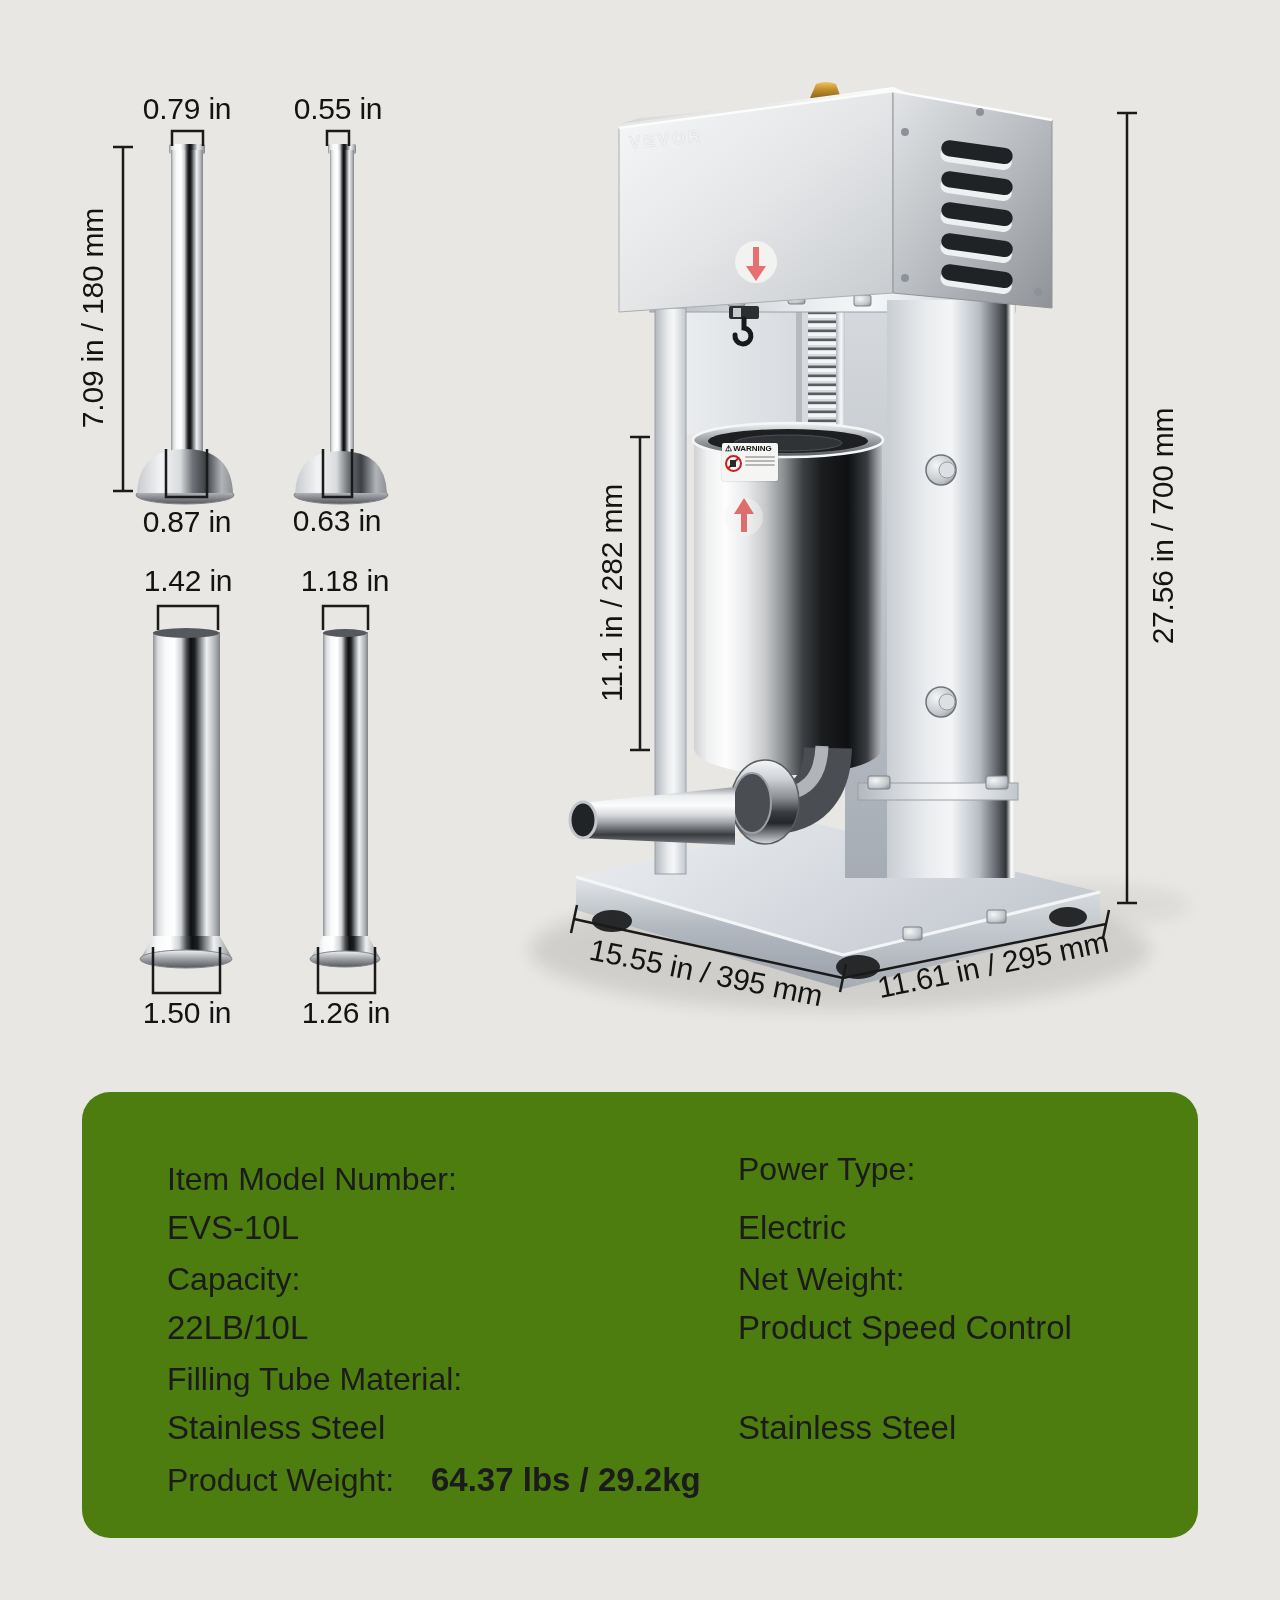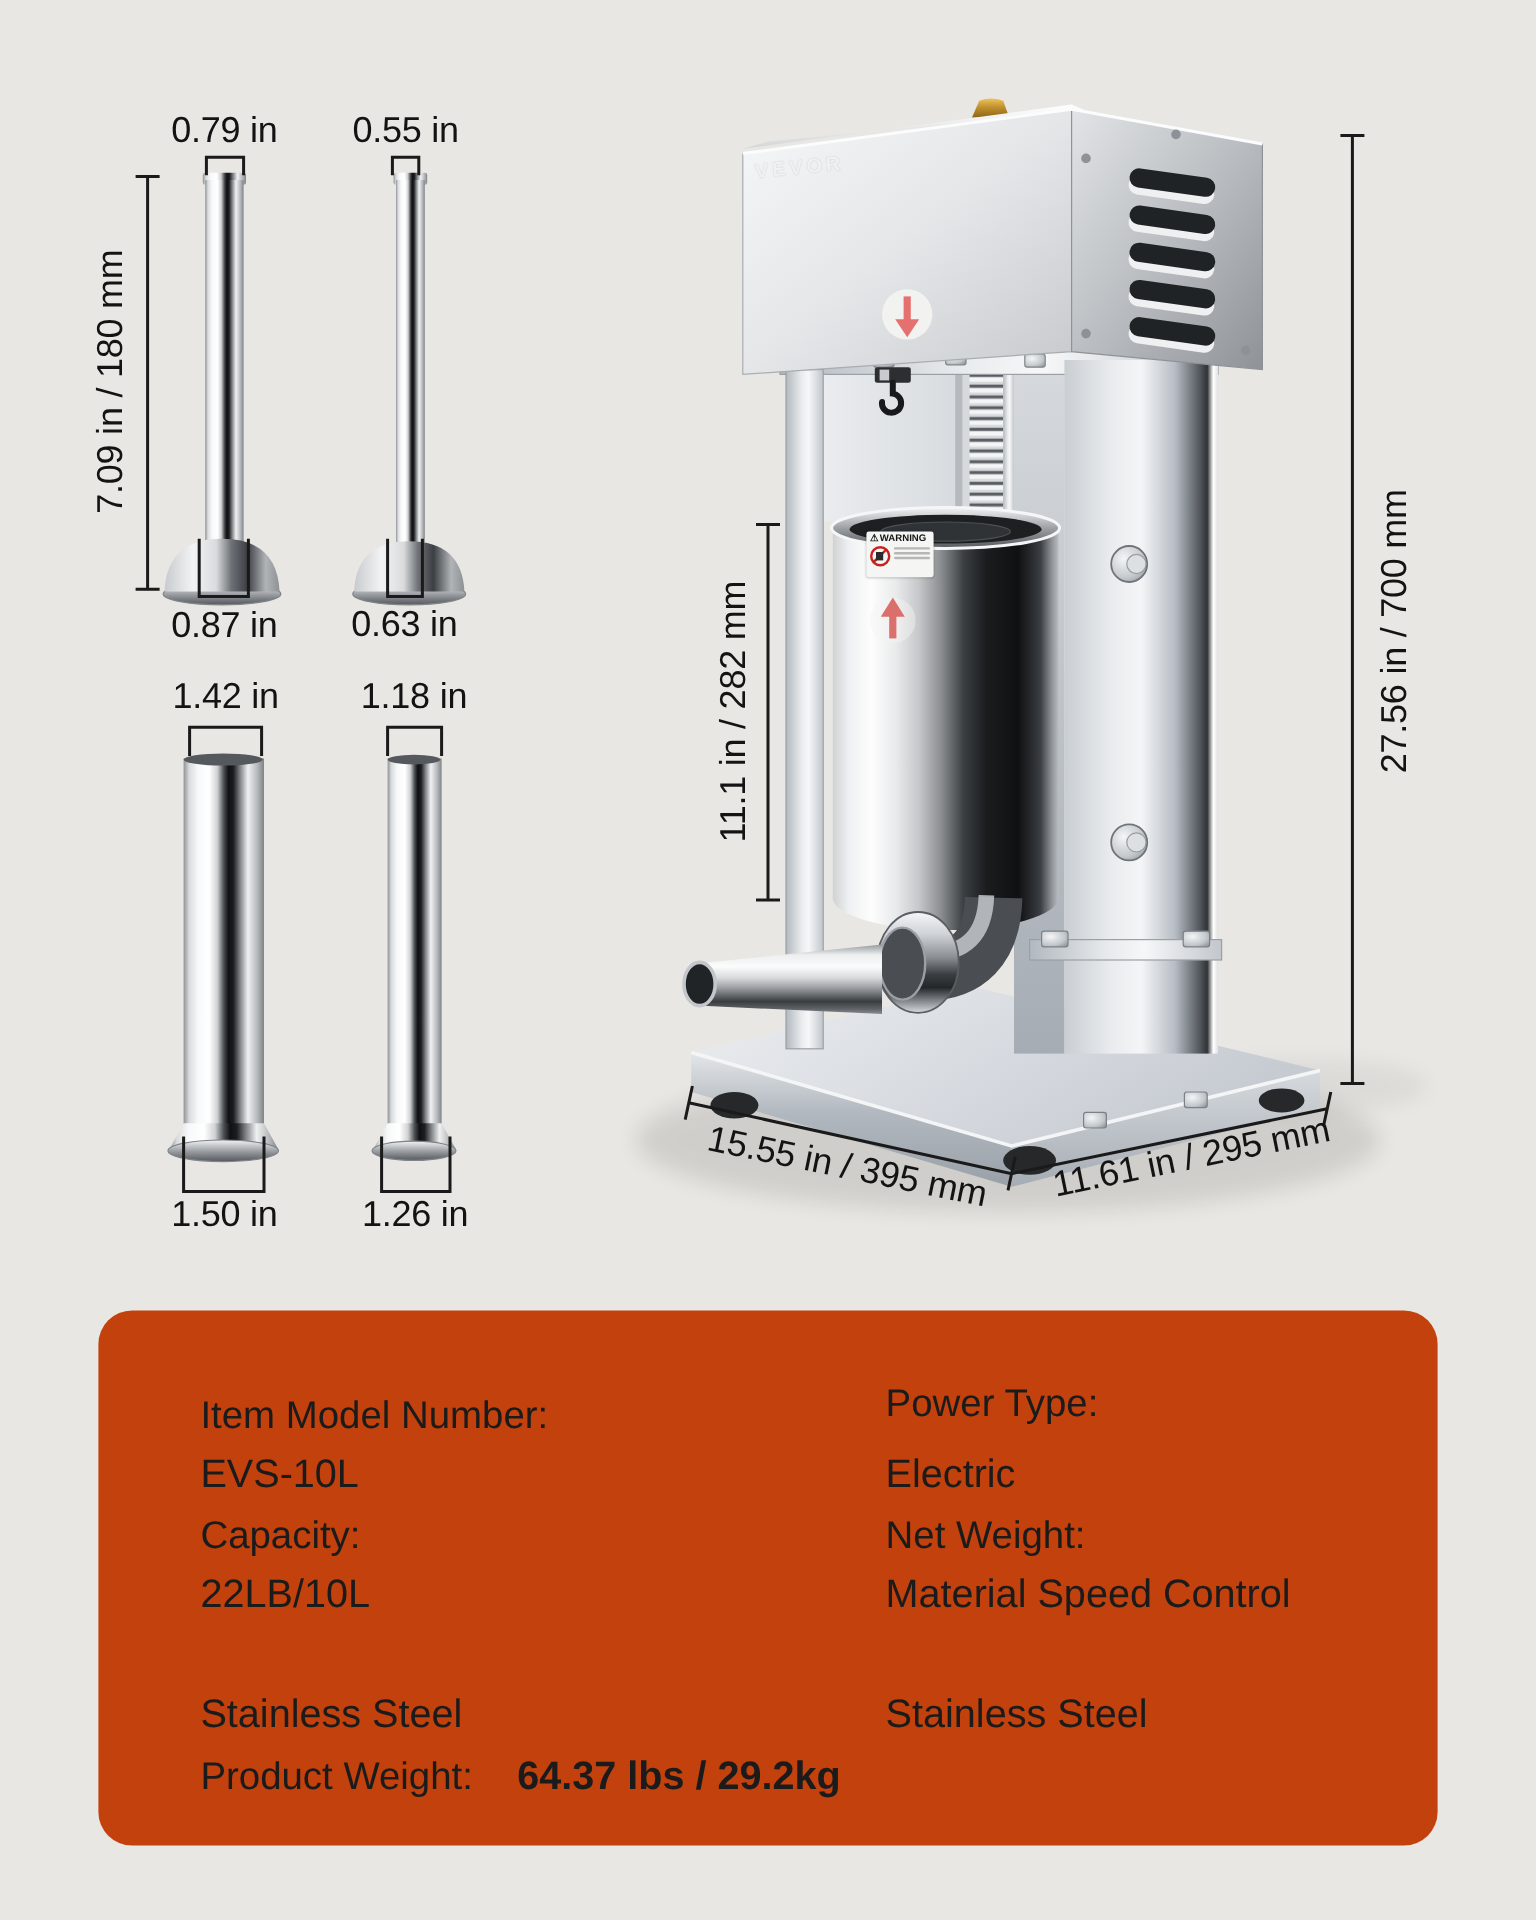--- a/index.html
+++ b/index.html
@@ -14,21 +14,21 @@
   .warnlabel{position:absolute;left:722px;top:443px;width:56px;height:38px;background:#f5f5f3;
         border-radius:2px;box-shadow:0 0 2px rgba(0,0,0,.25);padding:2px 3px;box-sizing:border-box;}
   .warnrow1{display:flex;align-items:center;gap:1px;font-size:8px;font-weight:bold;color:#141414;line-height:1;}
   .warnrow2{display:flex;align-items:flex-start;gap:3px;margin-top:2px;}
   .noicon{width:13px;height:13px;border:2px solid #c8201e;border-radius:50%;position:relative;flex:0 0 auto;}
   .noicon:before{content:"";position:absolute;left:-1px;top:4.5px;width:15px;height:2px;background:#c8201e;
         transform:rotate(-45deg);}
   .noicon:after{content:"";position:absolute;left:3px;top:3px;width:6px;height:7px;background:#2a2a2a;}
   .warnlines{flex:1;padding-top:1px;}
   .warnlines div{height:2px;background:#b7b7b4;margin-bottom:2px;border-radius:1px;}
-  .card{position:absolute;left:82px;top:1092px;width:1116px;height:446px;background:#c2410c;border-radius:28px;}
+  .card{position:absolute;left:82px;top:1092px;width:1116px;height:446px;background:#4d7c0f;border-radius:28px;}
   .spec{position:absolute;font-size:32px;color:#1b1b1b;white-space:nowrap;line-height:1.15;}
   .spec b{font-size:33px;margin-left:28px;}
   .specval{font-weight:normal;font-size:33px;}
 </style>
 </head>
 <body>
 
 <div id="page">
 
 <svg id="scene" viewBox="0 0 1280 1600" xmlns="http://www.w3.org/2000/svg">
@@ -341,22 +341,23 @@
 <div class="dim v" style="left:612px;top:593px">11.1 in / 282 mm</div>
 <div class="dim v" style="left:1163px;top:526px">27.56 in / 700 mm</div>
 <div class="dim" style="left:706px;top:973px;transform:translate(-50%,-50%) rotate(11.5deg)">15.55 in / 395 mm</div>
 <div class="dim" style="left:993px;top:965px;transform:translate(-50%,-50%) rotate(-11.5deg)">11.61 in / 295 mm</div>
 
 <div class="card">
   <div class="spec" style="left:85px;top:69px">Item Model Number:</div>
   <div class="spec specval" style="left:85px;top:117px">EVS-10L</div>
   <div class="spec" style="left:85px;top:169px">Capacity:</div>
   <div class="spec specval" style="left:85px;top:217px">22LB/10L</div>
+  <div class="spec" style="left:85px;top:269px">Filling Tube Material:</div>
   <div class="spec specval" style="left:85px;top:317px">Stainless Steel</div>
   <div class="spec" style="left:656px;top:59px">Power Type:</div>
   <div class="spec specval" style="left:656px;top:117px">Electric</div>
   <div class="spec" style="left:656px;top:169px">Net Weight:</div>
-  <div class="spec specval" style="left:656px;top:217px">Material Speed Control</div>
+  <div class="spec specval" style="left:656px;top:217px">Product Speed Control</div>
   <div class="spec specval" style="left:656px;top:317px">Stainless Steel</div>
   <div class="spec" style="left:85px;top:369px"><span>Product Weight:</span>&nbsp;<b>64.37 lbs / 29.2kg</b></div>
 </div>
 
 </div>
 
 </body></html>

